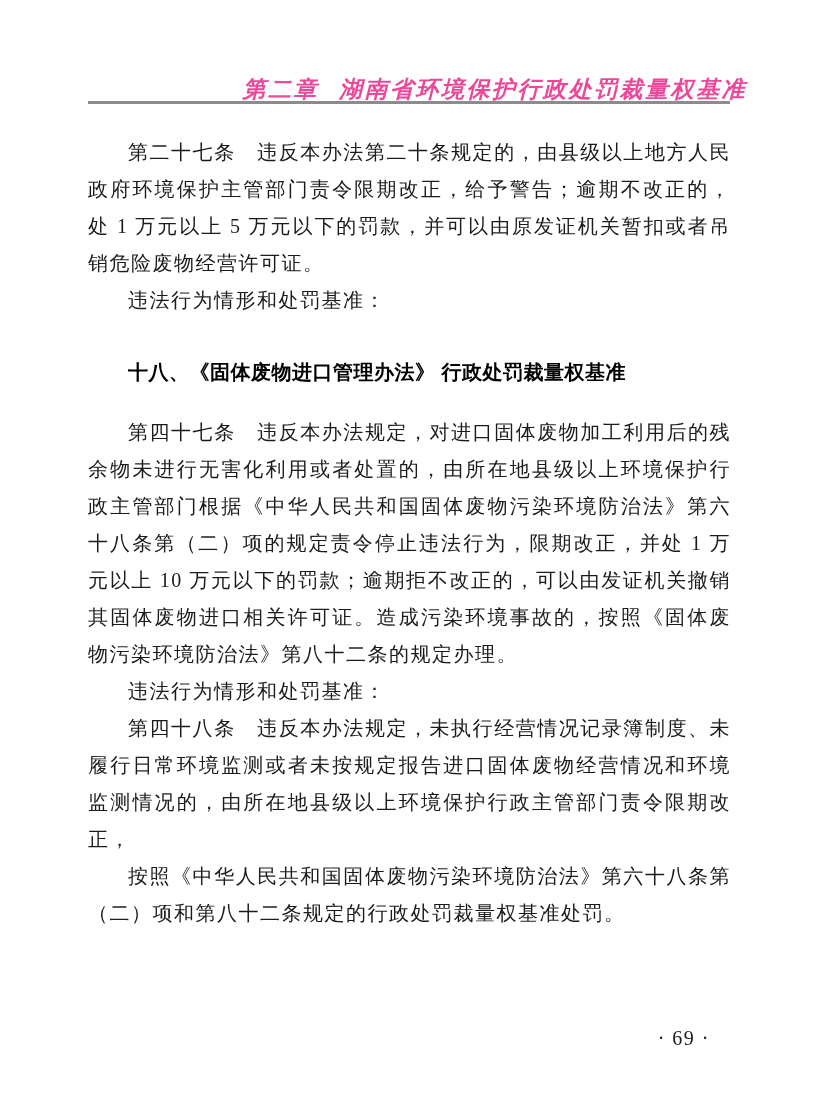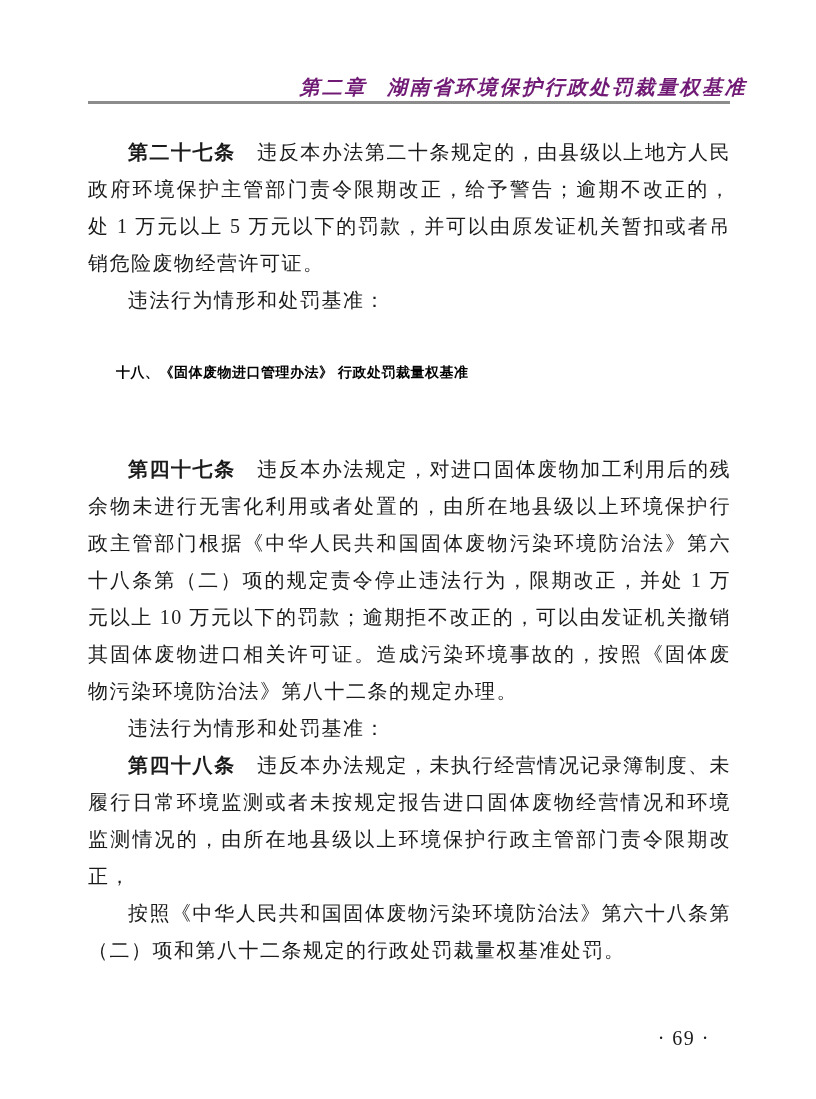--- a/index.html
+++ b/index.html
@@ -16,26 +16,26 @@
     font-family: "Liberation Serif", serif;
     color: #1b1b1b;
   }
   
   .running-header {
     position: absolute;
     top: 74px;
     left: 88px;
     width: 659px;
     text-align: right;
-    font-size: 20px;
+    font-size: 23px;
     font-style: italic;
     font-weight: 600;
     letter-spacing: 2.5px;
     white-space: nowrap;
-    color: #701a75;
+    color: #ec4899;
     font-family: Liberation Mono, monospace;
   }
   .running-header .chapter {
     margin-right: 20px;
   }
   .header-rule {
     position: absolute;
     top: 101px;
     left: 88px;
     width: 642px;
@@ -51,26 +51,26 @@
     font-size: 20px;
     line-height: 37px;
     text-align: justify;
   }
   .para {
     margin: 0;
     text-indent: 2em;
     letter-spacing: 1.5px;
   }
   .para strong {
-    font-weight: bold;
+    font-weight: normal;
   }
   .section-heading {
-    margin: 38px 0 64px 0;
+    margin: 38px 0 27px 0;
     font-family: "Liberation Sans", sans-serif;
-    font-size: 14px;
+    font-size: 20px;
     font-weight: bold;
     line-height: 30px;
     text-indent: 2em;
     letter-spacing: 0.5px;
     color: #000000;
   }
   
   .page-number {
     position: absolute;
     top: 1027px;

